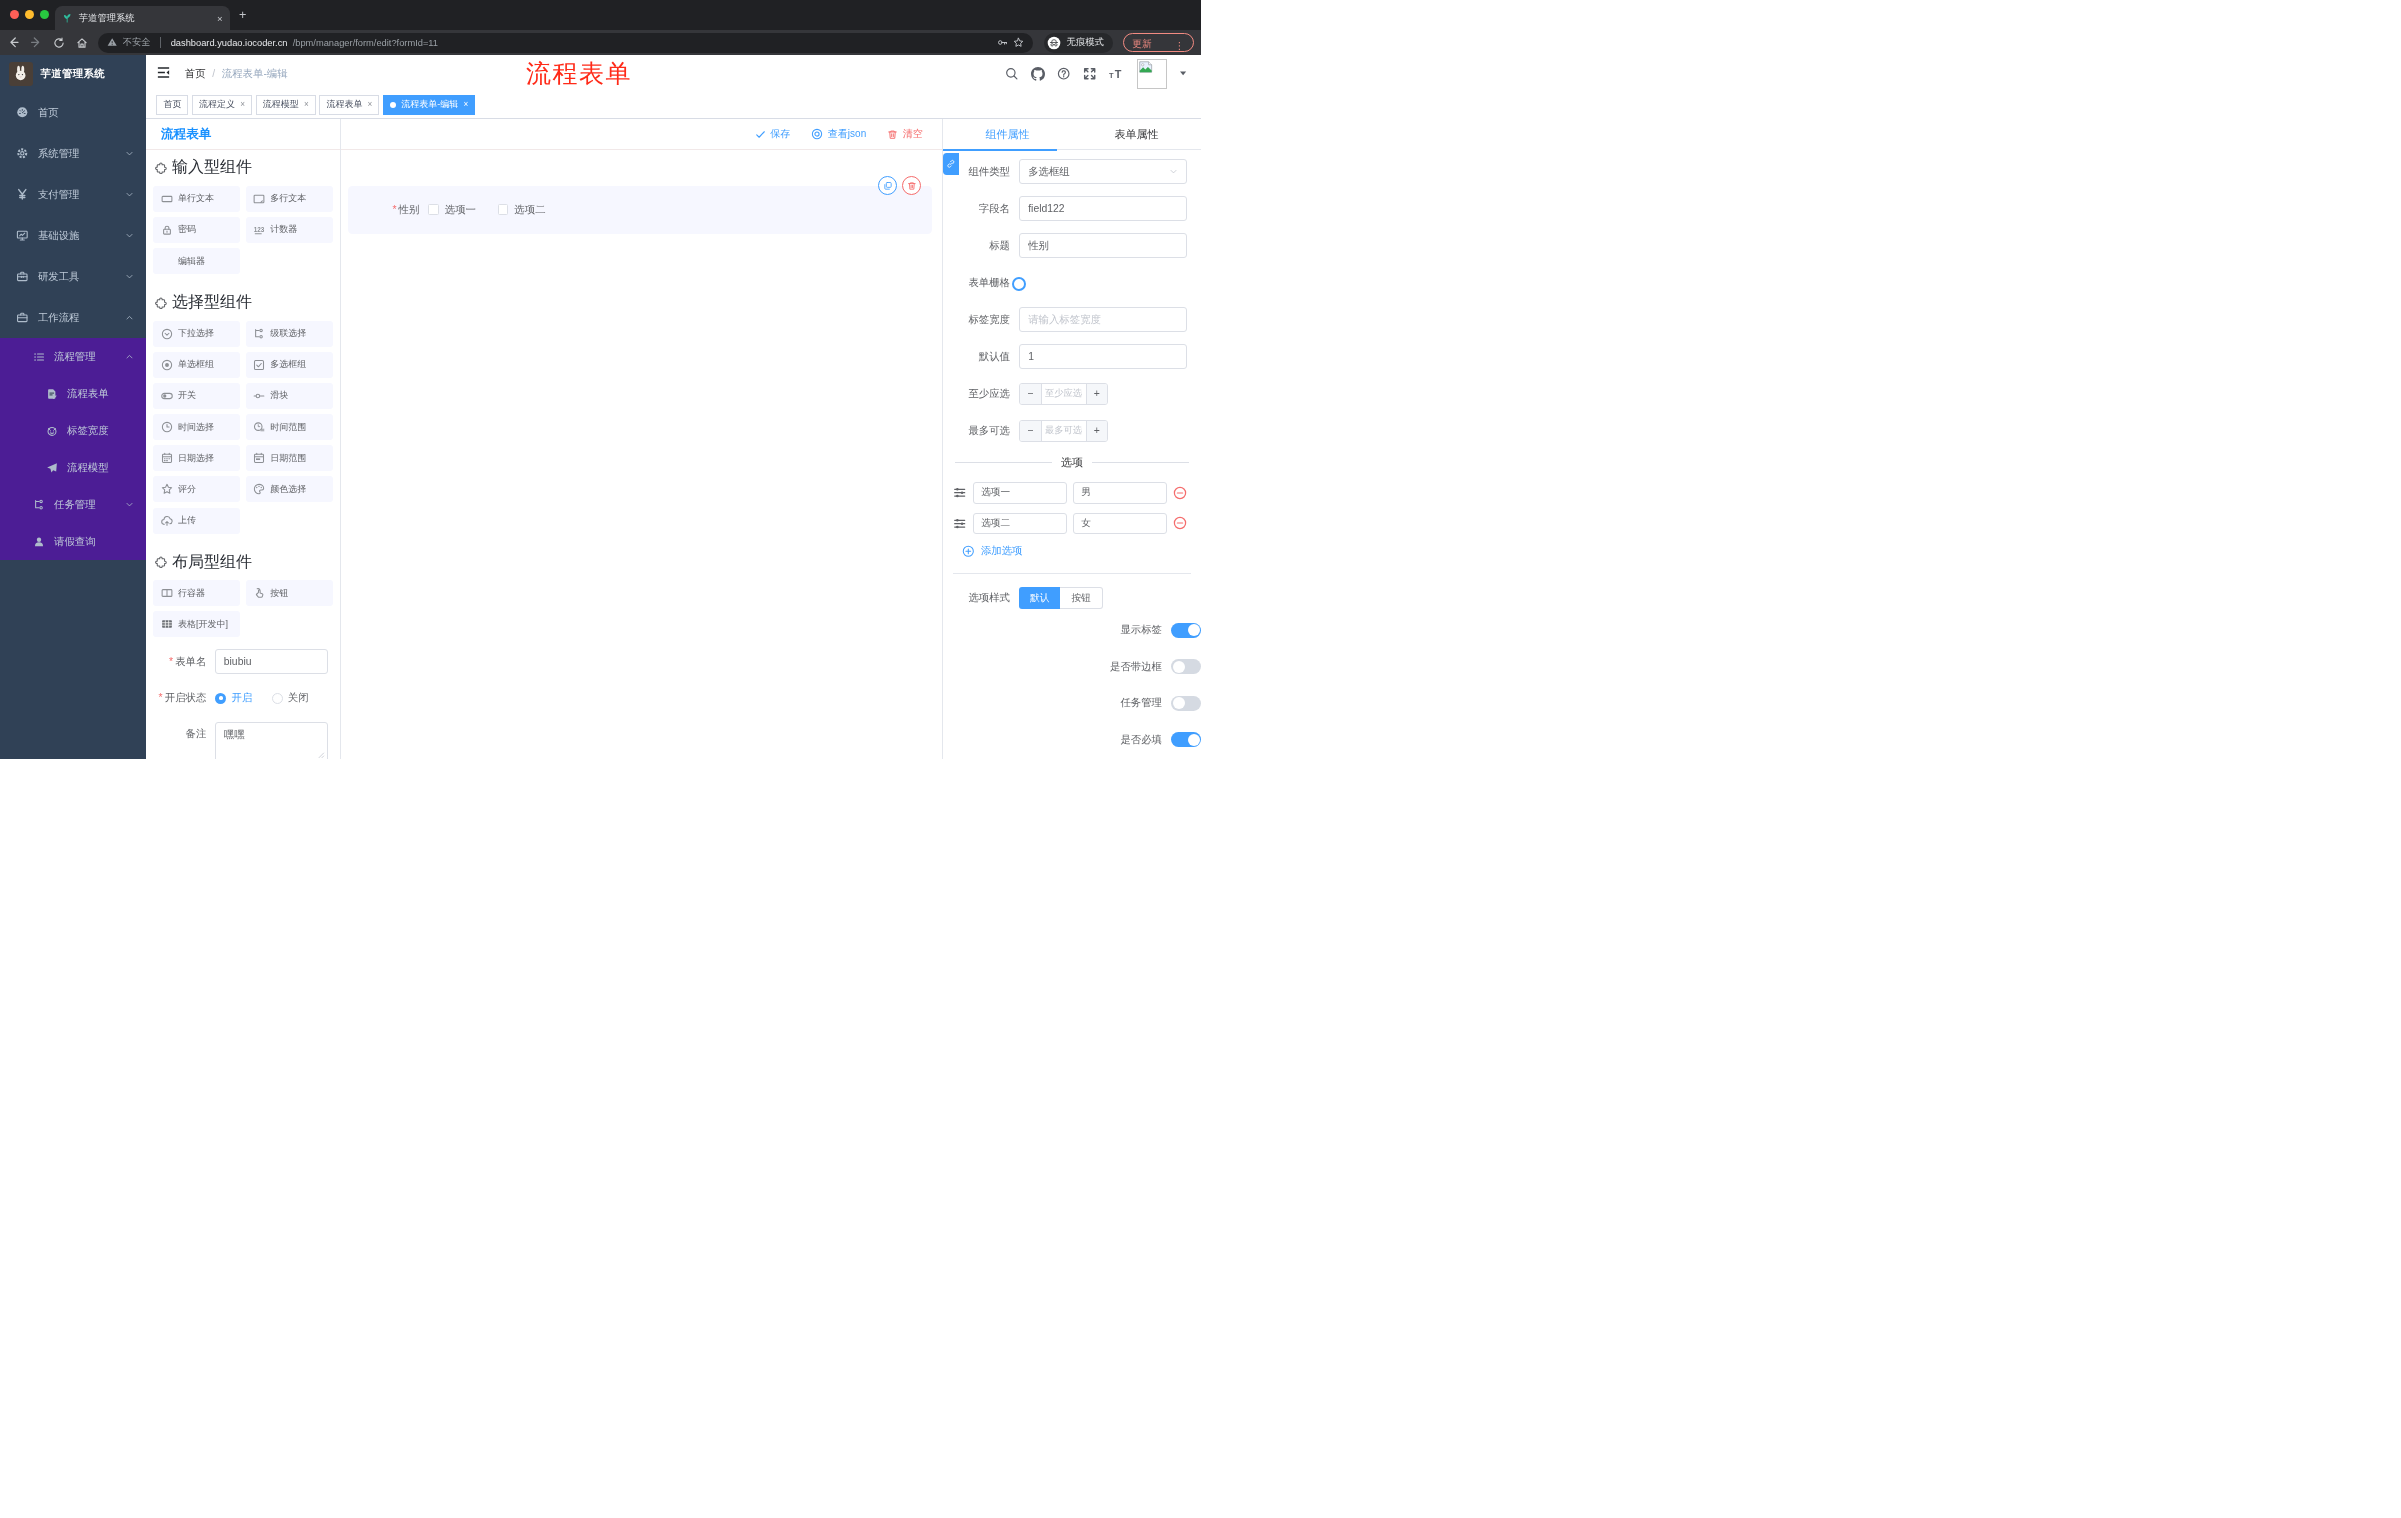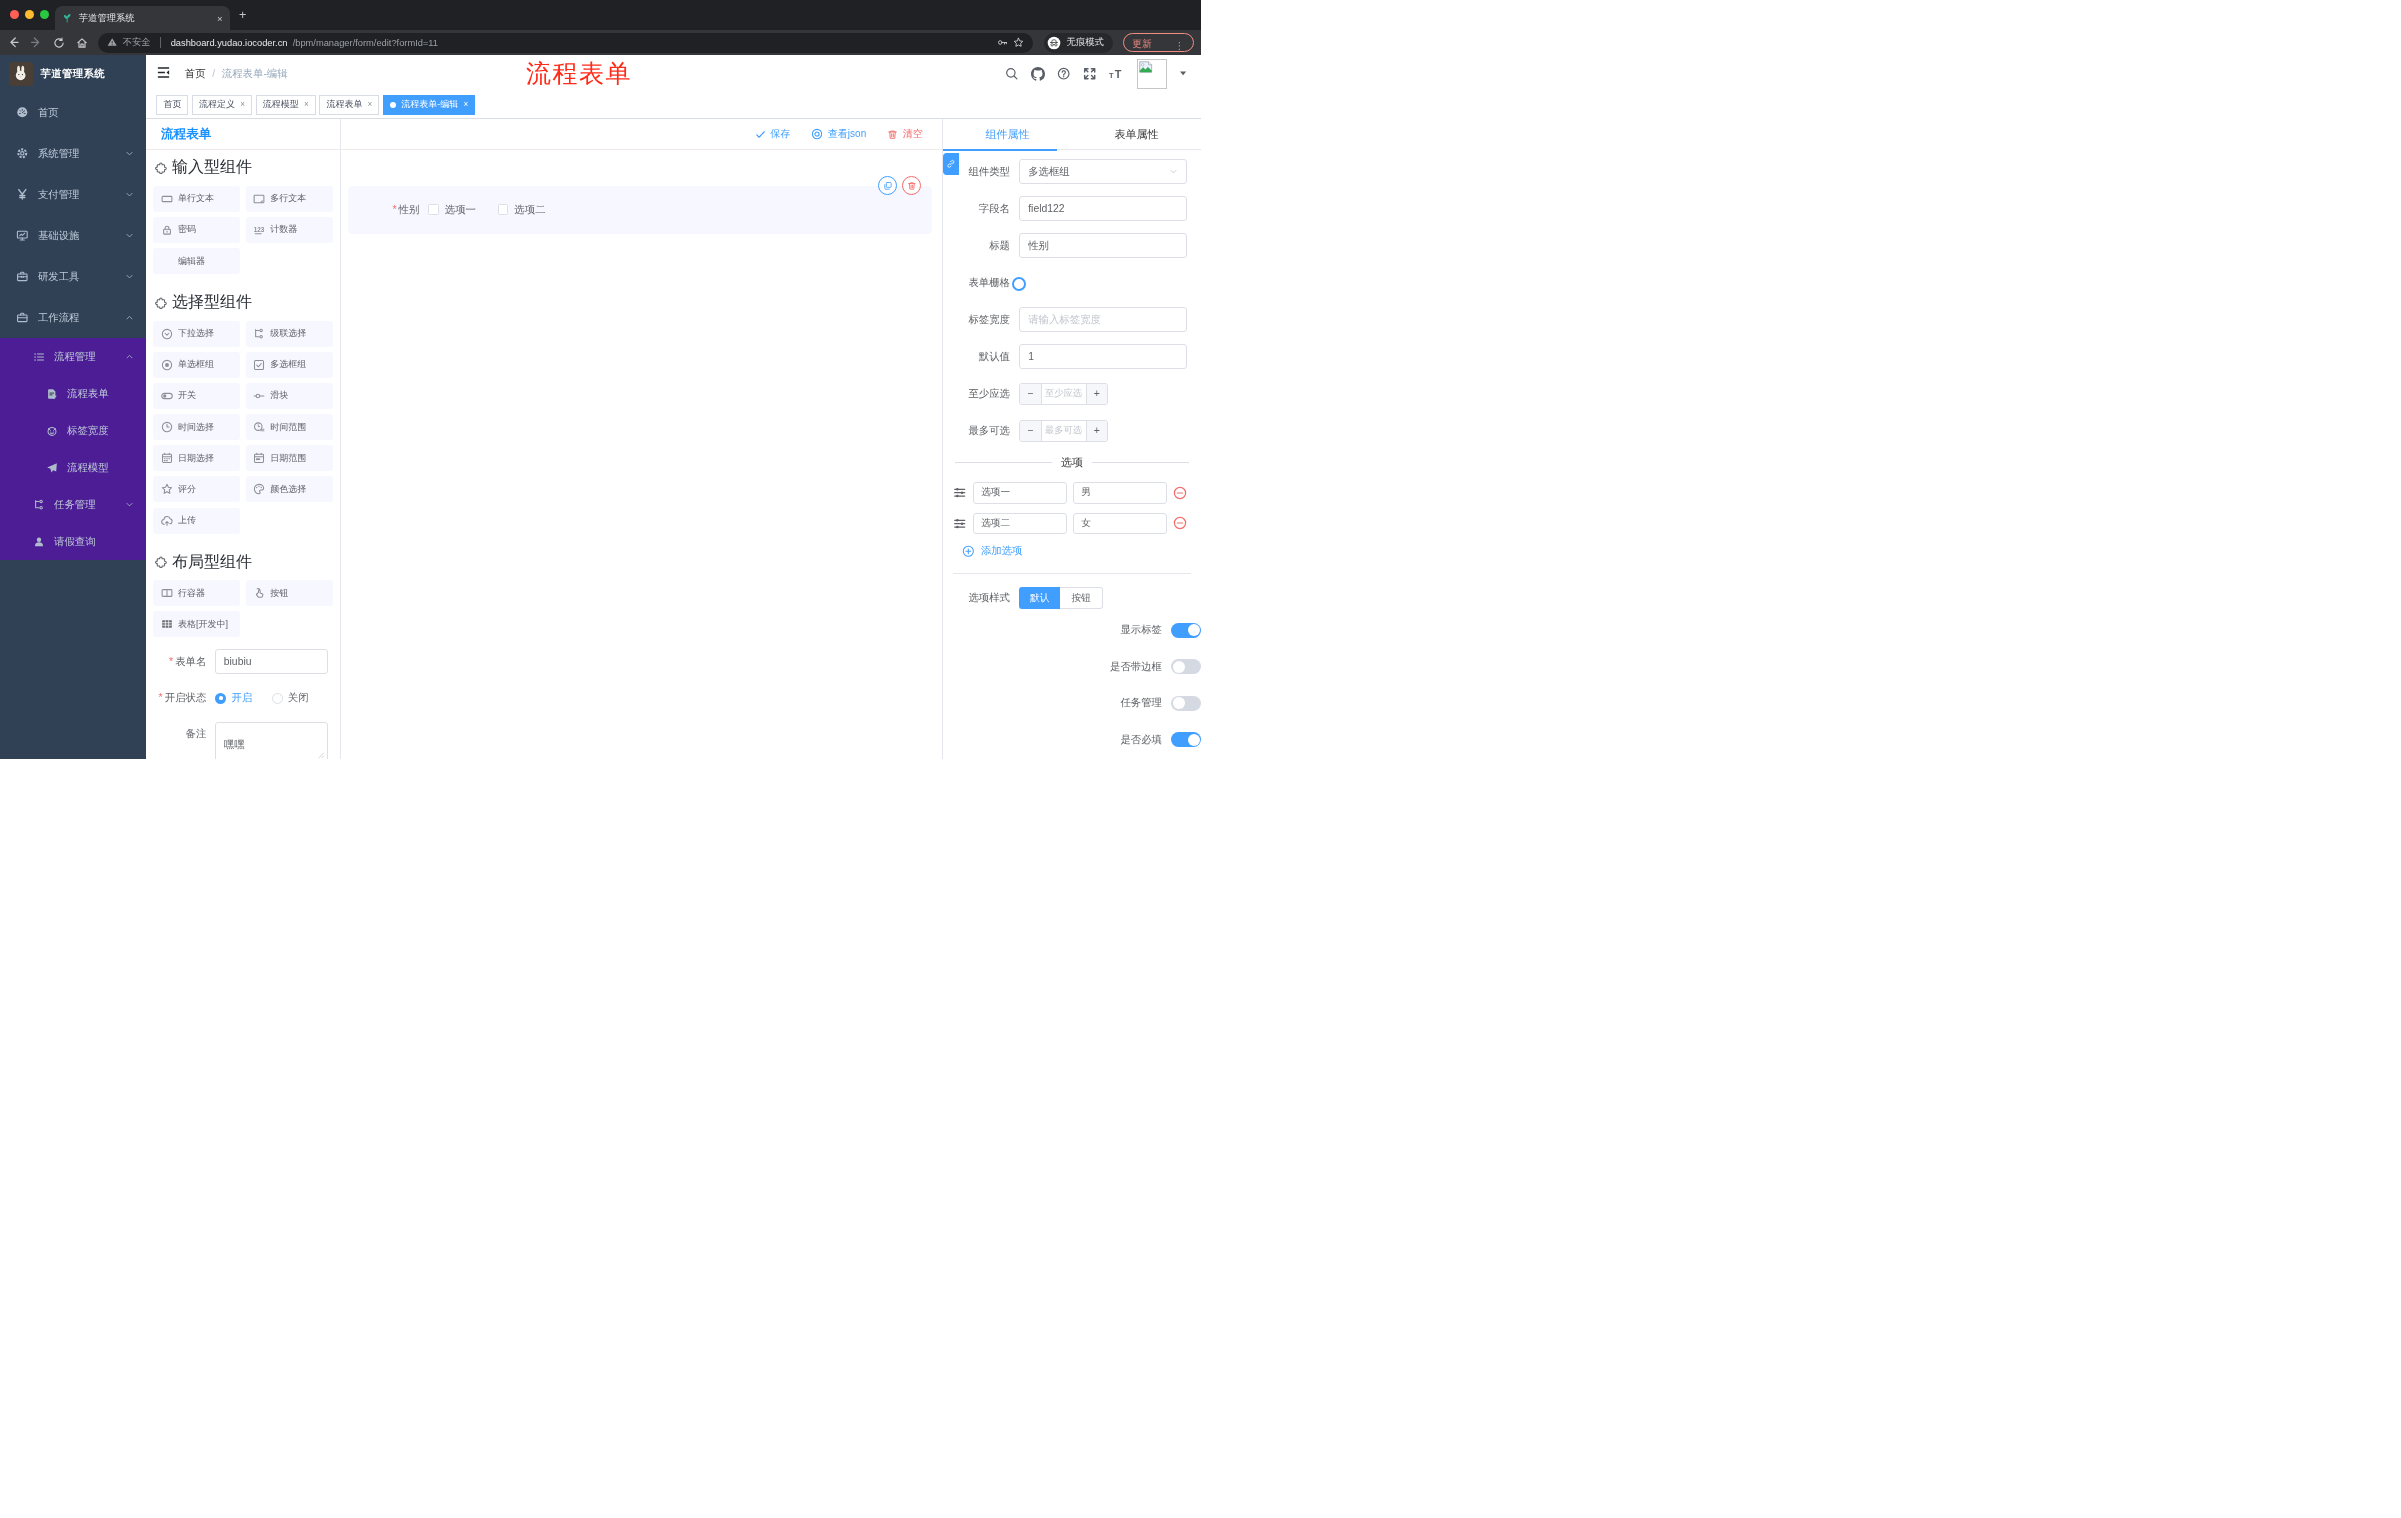--- a/index.html
+++ b/index.html
@@ -69,21 +69,21 @@
   .grid { display:grid; grid-template-columns:1fr 1fr; gap:5.2px; }
   .comp { height:26px; background:#f6f7ff; border-radius:3px; display:flex; align-items:center; gap:5.2px; padding-left:7.4px; font-size:9px; color:#606266; cursor:move; }
   .comp svg { color:#8d9095; flex:none; }
   .comp .spacer { width:12px; }
   .pal-form { margin-top:12px; padding-right:4.5px; }
   .pf-row { display:flex; margin-bottom:12px; align-items:center; }
   .pf-row.top { align-items:flex-start; }
   .pf-label { width:62px; flex:none; text-align:right; padding-right:9px; font-size:10.4px; color:#606266; line-height:24px; }
   .req { color:#F56C6C; margin-right:2.2px; }
   .pf-input { flex:1; height:25px; border:0.7px solid #dcdfe6; border-radius:3px; display:flex; align-items:center; padding:0 7.4px; color:#606266; background:#fff; }
-  .pf-área { height:40px; align-items:center; padding-top:4.5px; position:relative; }
+  .pf-área { height:40px; align-items:flex-start; padding-top:4.5px; position:relative; }
   .rsz { position:absolute; right:2.2px; bottom:2.2px; color:#c0c4cc; }
   .radios { display:flex; gap:19.3px; align-items:center; height:24px; }
   .radio { display:flex; align-items:center; gap:5.2px; }
   .rdot { width:11px; height:11px; border-radius:50%; }
   .rdot.on { background:#409EFF; position:relative; }
   .rdot.on::after { content:""; position:absolute; left:3.7px; top:3.7px; width:3.7px; height:3.7px; border-radius:50%; background:#fff; }
   .rdot.off { background:#fff; border:0.7px solid #dcdfe6; }
   .radio .on-t { color:#409EFF; }
 
   

